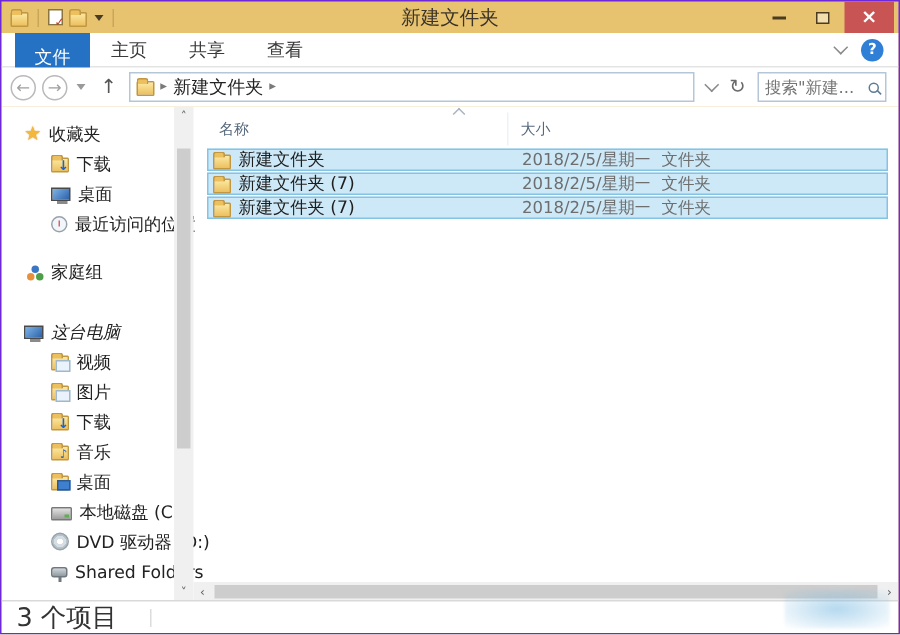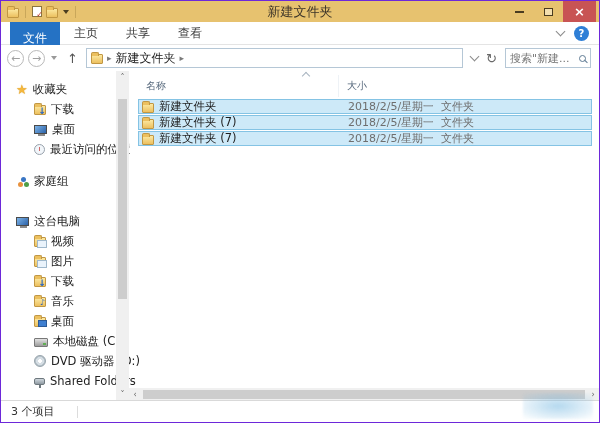--- a/index.html
+++ b/index.html
@@ -43,41 +43,41 @@
   .searchbox input { border:none; outline:none; width:100%; font-size:11px; color:#8a8a8a; font-family:inherit; background:transparent; }
   .mag { width:7px; height:7px; border:1px solid #5f7b94; border-radius:50%; position:relative; flex:0 0 auto; }
   .mag::after { content:''; position:absolute; width:4px; height:1px; background:#5f7b94; transform:rotate(45deg); right:-3px; bottom:-1px; }
   
   .main { flex:1; background:#fff; display:flex; overflow:hidden; }
   .sidebar { width:115px; padding-top:8px; flex:0 0 auto; }
   .side-item { height:20px; display:flex; align-items:center; gap:5px; font-size:11.5px; color:#222; white-space:nowrap; }
   .lvl0 { padding-left:15px; }
   .lvl1 { padding-left:33px; }
   .grp1 { margin-top:12px; }
-  .grp2 { margin-top:20px; }
+  .grp2 { margin-top:20px;font-style:italic; }
   
   .vscroll { width:13px; background:#f0f0f0; display:flex; flex-direction:column; align-items:center; flex:0 0 auto; }
   .scroll-arrow { height:12px; display:flex; align-items:center; justify-content:center; color:#606060; font-size:8px; width:100%; }
   .vthumb { width:9px; height:200px; background:#cdcdcd; margin-top:16px; }
   .vscroll .spacer { flex:1; }
   
   .filepane { flex:1; display:flex; flex-direction:column; position:relative; overflow:hidden; }
   .colheaders { margin:4px 0 2px 9px; height:22px; display:grid; grid-template-columns:201px 93px 96px 1fr; align-items:center; position:relative; }
   .colheader { font-size:10px; color:#56687c; padding-left:8px; height:100%; display:flex; align-items:center; border-right:1px solid #eef2f6; }
   .sortcaret { position:absolute; top:-2px; left:165px; width:6px; height:6px; border-left:1px solid #a8b4c0; border-top:1px solid #a8b4c0; transform:rotate(45deg); }
   .rows { }
   .filerow { margin:0 7px 1px 9px; height:15px; display:grid; grid-template-columns:201px 93px 96px 1fr; align-items:center; }
   .filerow.selected { background:#cde9f8; border:1px solid #84c3e4; }
   .cell-name { display:flex; align-items:center; gap:5px; padding-left:3px; font-size:11.5px; color:#1e1e1e; overflow:hidden; }
   .cell { font-size:11px; color:#6e6e6e; padding-left:8px; white-space:nowrap; overflow:hidden; }
   
   .hscroll { position:absolute; left:0; right:0; bottom:0; height:12px; background:#f0f0f0; display:flex; align-items:center; }
   .hthumb { flex:1; height:9px; background:#cdcdcd; margin:0 2px; }
   
-  .statusbar { height:22px; background:#fff; border-top:1px solid #d9d9d9; display:flex; align-items:center; font-size:11px; color:#333; padding-left:10px; gap:22px; position:relative; flex:0 0 auto; }
+  .statusbar { height:22px; background:#fff; border-top:1px solid #d9d9d9; display:flex; align-items:center; font-size:17px; color:#333; padding-left:10px; gap:22px; position:relative; flex:0 0 auto; }
   .status-sep { width:1px; height:12px; background:#dcdcdc; }
   .watermark { position:absolute; right:6px; top:-8px; width:70px; height:26px; background:radial-gradient(ellipse at center, rgba(120,185,225,0.55), rgba(120,185,225,0)); filter:blur(1px); pointer-events:none; }
   
   .icon { flex:0 0 auto; display:inline-block; position:relative; }
   .folder { width:14px; height:11px; background:linear-gradient(180deg,#fce9a2,#ecc05f); border:1px solid #c19743; border-radius:1px; margin-top:2px; }
   .folder::before { content:''; position:absolute; top:-3px; left:-1px; width:6px; height:3px; background:#ecc05f; border:1px solid #c19743; border-bottom:none; border-radius:2px 2px 0 0; }
   .folder.small { width:12px; height:10px; }
   .f-inner::after { content:''; position:absolute; left:2px; top:2px; width:8px; height:6px; background:#eaf3fb; border:1px solid #9fb8cc; }
   .f-down::after { content:'↓'; position:absolute; right:-1px; bottom:-2px; color:#1f62c8; font-size:9px; font-weight:bold; line-height:1; }
   .f-screen::after { content:''; position:absolute; left:3px; top:2px; width:7px; height:5px; background:#3f7fd0; border:1px solid #2c5a96; }

